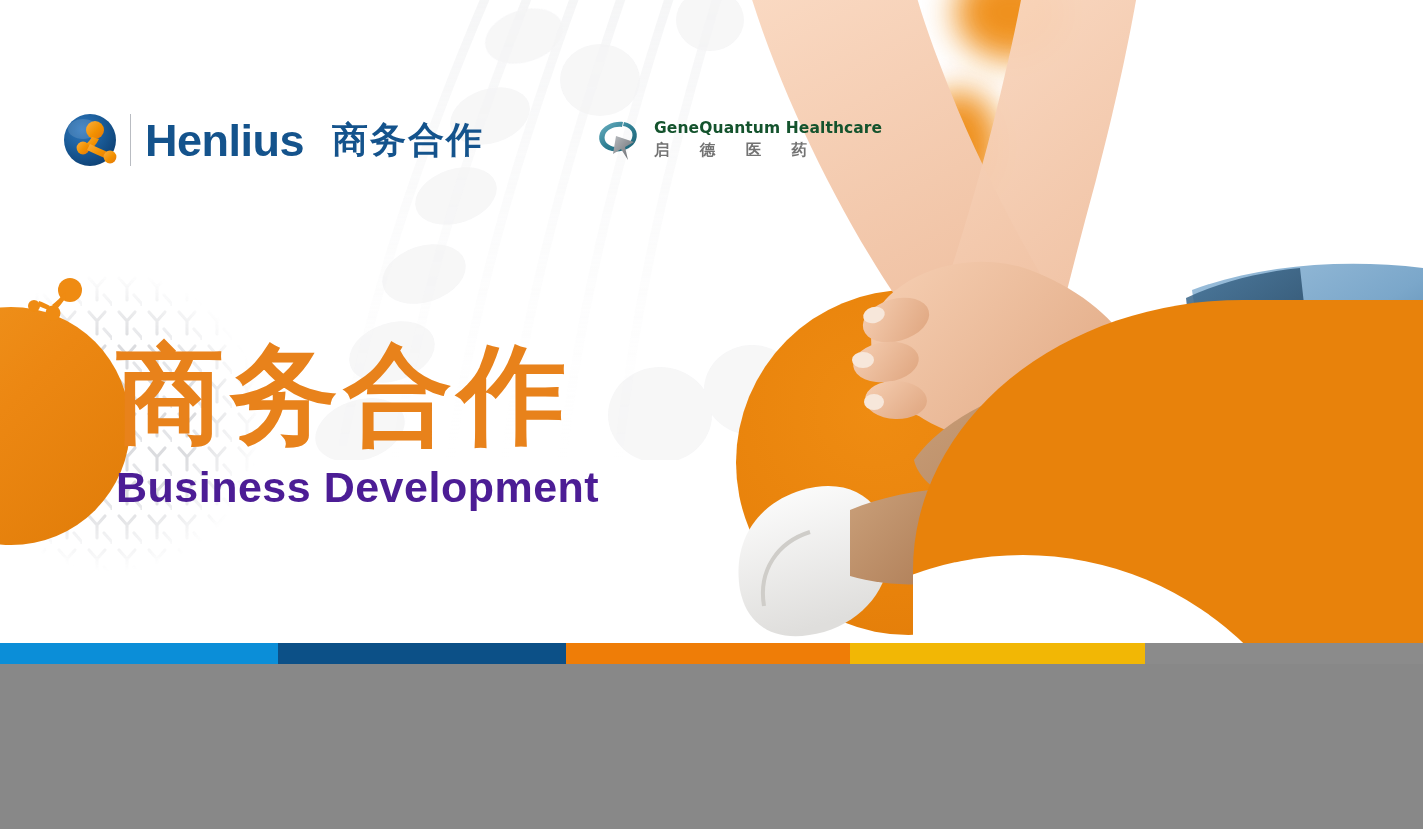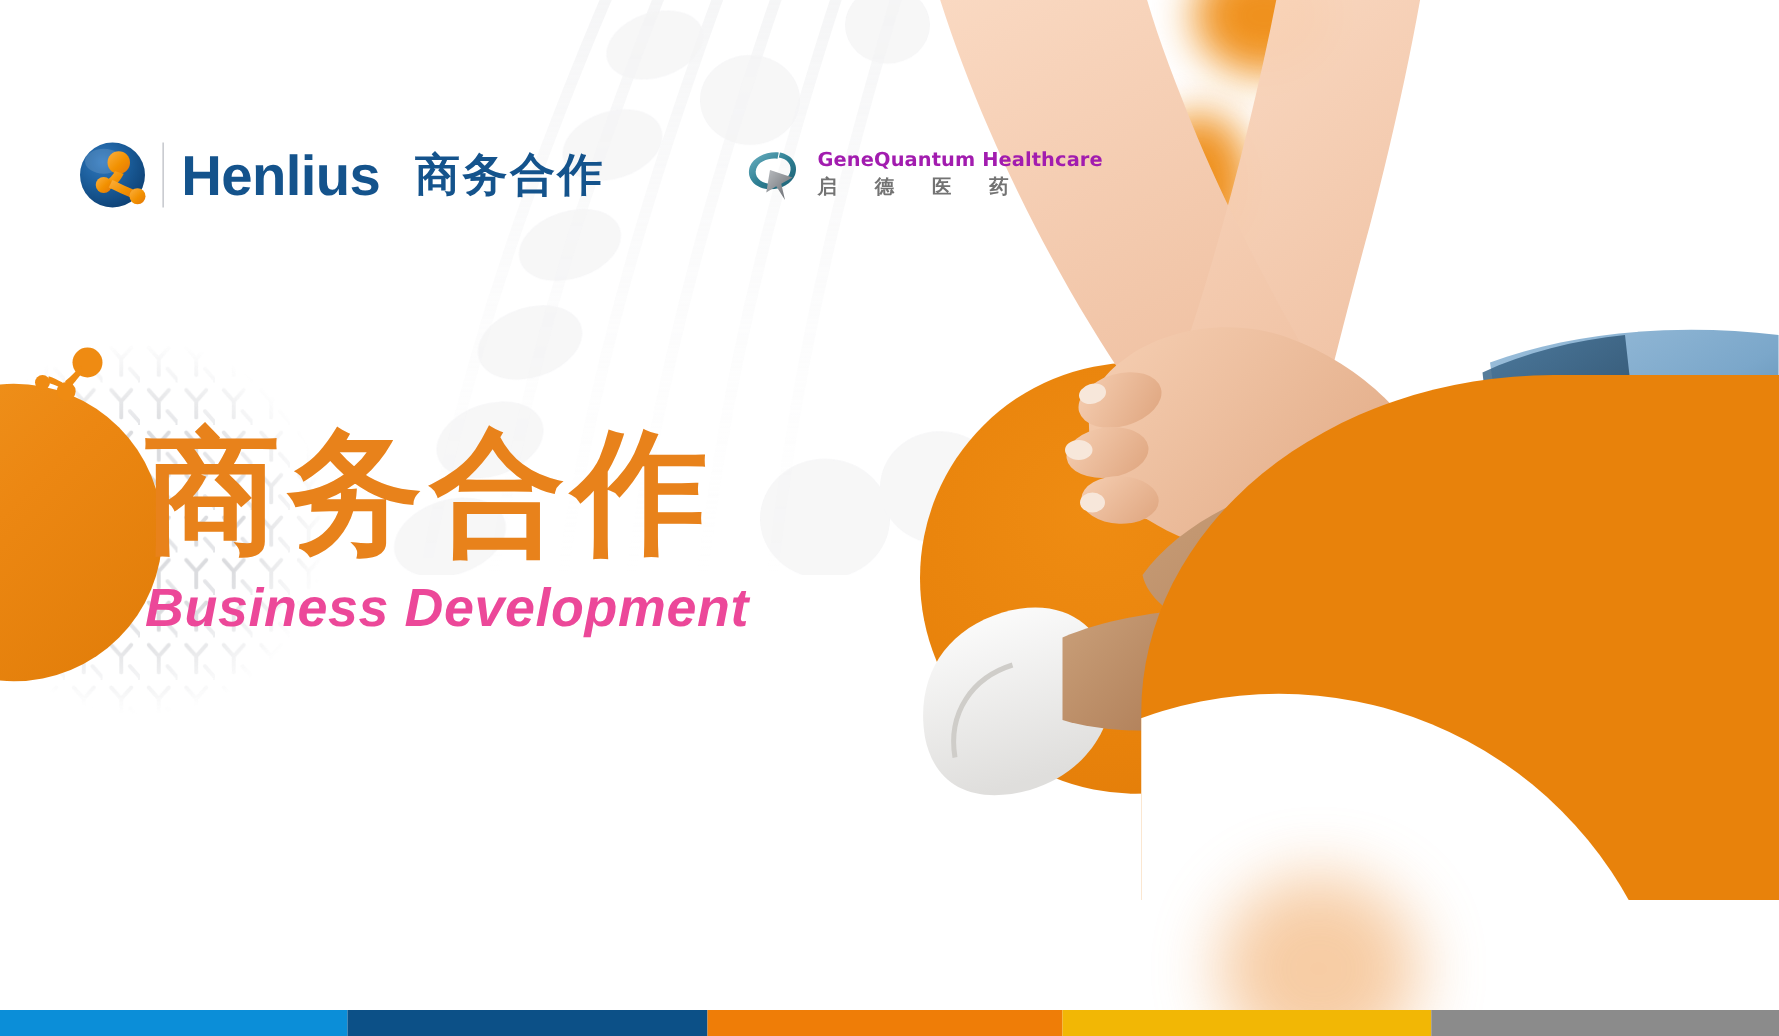--- a/index.html
+++ b/index.html
@@ -4,21 +4,21 @@
 <style>
   * { margin:0; padding:0; box-sizing:border-box; }
   html,body { background:#888; }
   body {
     font-family:"Liberation Sans", sans-serif;
     display:flex; align-items:flex-start; justify-content:flex-start;
   }
 
   #slide {
     position:relative;
-    width:1423px; height:829px;
+    width:1423px; height:664px;
     background:#ffffff;
     overflow:hidden;
   }
 
   
   .dna-watermark{
     position:absolute; left:300px; top:-40px; width:520px; height:500px;
     opacity:.55; pointer-events:none;
   }
 
@@ -74,37 +74,37 @@
     font-size:45px; font-weight:700; color:#14538c; letter-spacing:-.5px; line-height:1;
   }
   .henlius-cn{
     font-size:36px; font-weight:700; color:#14538c; margin-left:28px; letter-spacing:2px; line-height:1;
   }
 
   .gq-lockup{ display:flex; align-items:center; margin-left:110px; }
   .gq-mark{ width:48px; height:48px; flex:none; }
   .gq-text{ margin-left:12px; }
   .gq-en{
-    font-size:15.5px; font-weight:700; color:#a21caf; letter-spacing:.1px; line-height:1.15;
+    font-size:15.5px; font-weight:700; color:#14532d; letter-spacing:.1px; line-height:1.15;
     font-family:"DejaVu Sans", sans-serif;
   }
   .gq-cn{
     font-size:15.5px; font-weight:700; color:#737373; letter-spacing:13px; line-height:1.3; margin-top:2px;
   }
 
   
   .title-block{ position:absolute; left:116px; top:338px; }
   .title-cn{
     font-size:108px; font-weight:700; color:#e8821b; line-height:1.06;
     letter-spacing:6px; white-space:nowrap;
     font-family:"DejaVu Sans","Liberation Sans", sans-serif;
   }
   .title-en{
     margin-top:12px;
-    font-size:43px; font-weight:700; font-style:italic; color:#ec4899;
+    font-size:43px; font-weight:700; color:#4c1d95;
     letter-spacing:.5px; white-space:nowrap; line-height:1.1;
   }
 
   
   .bottom-bar{ position:absolute; left:0; bottom:0; width:1423px; height:21px; display:flex; }
   .bar-seg{ height:100%; }
 </style>
 </head>
 <body>
 

